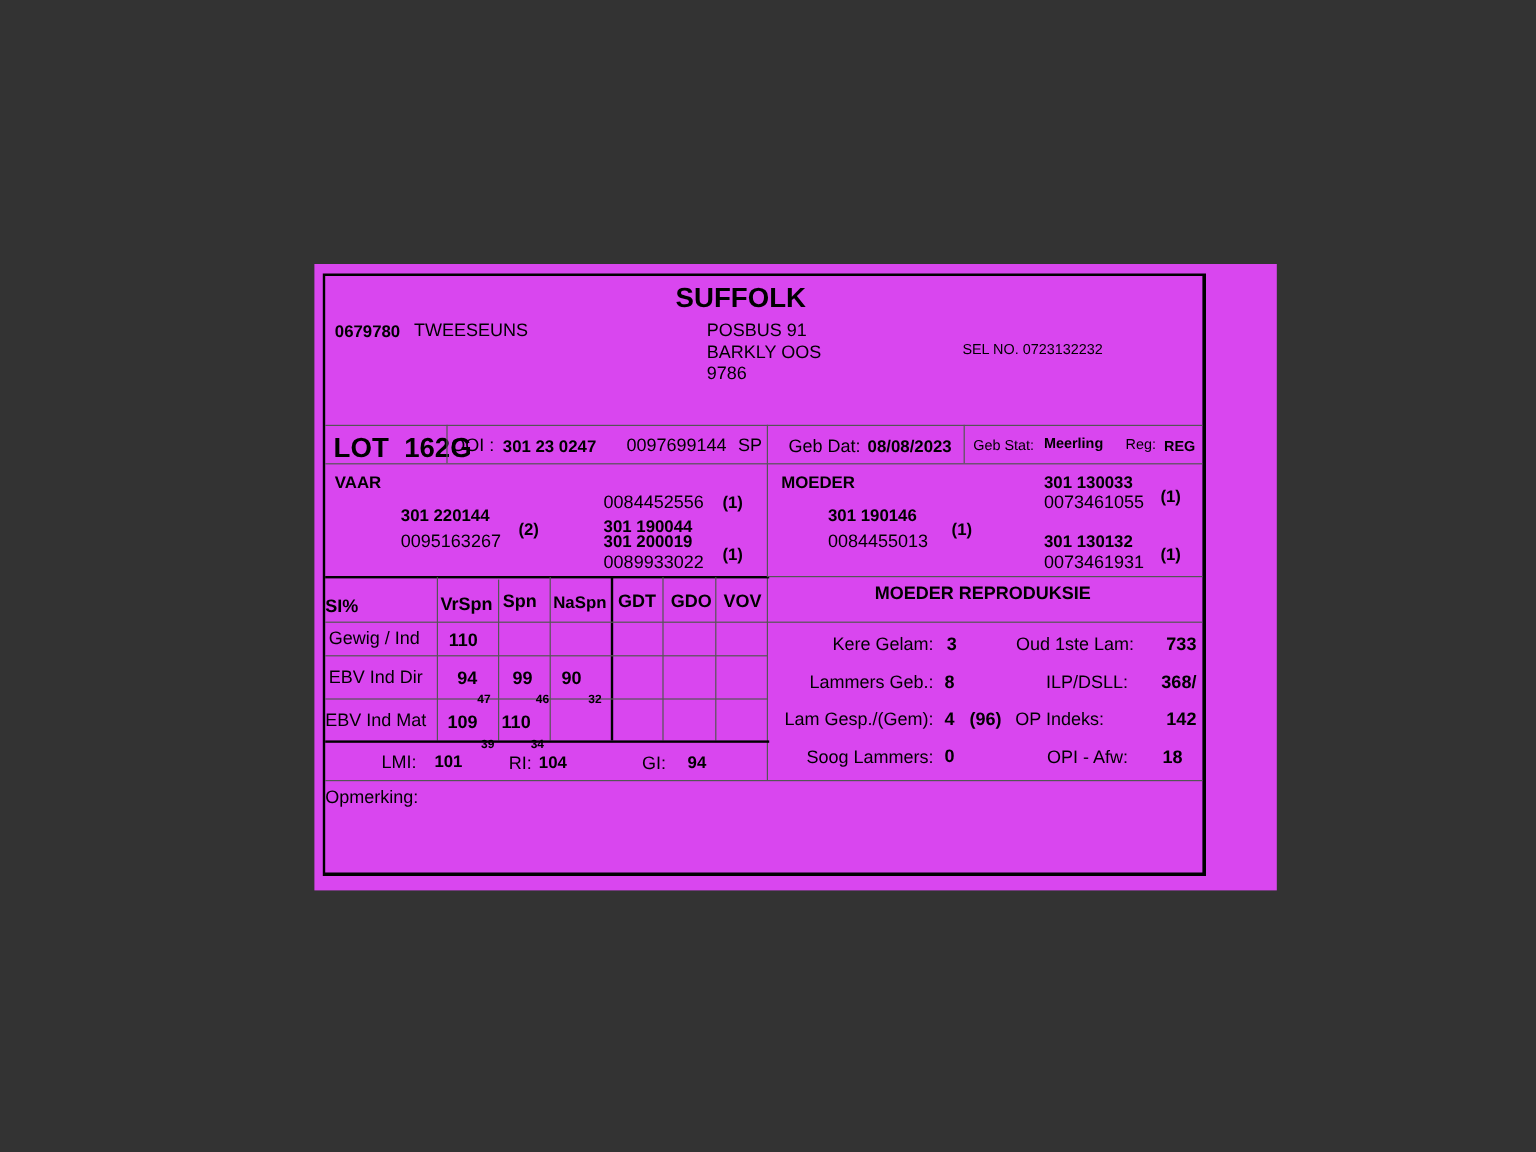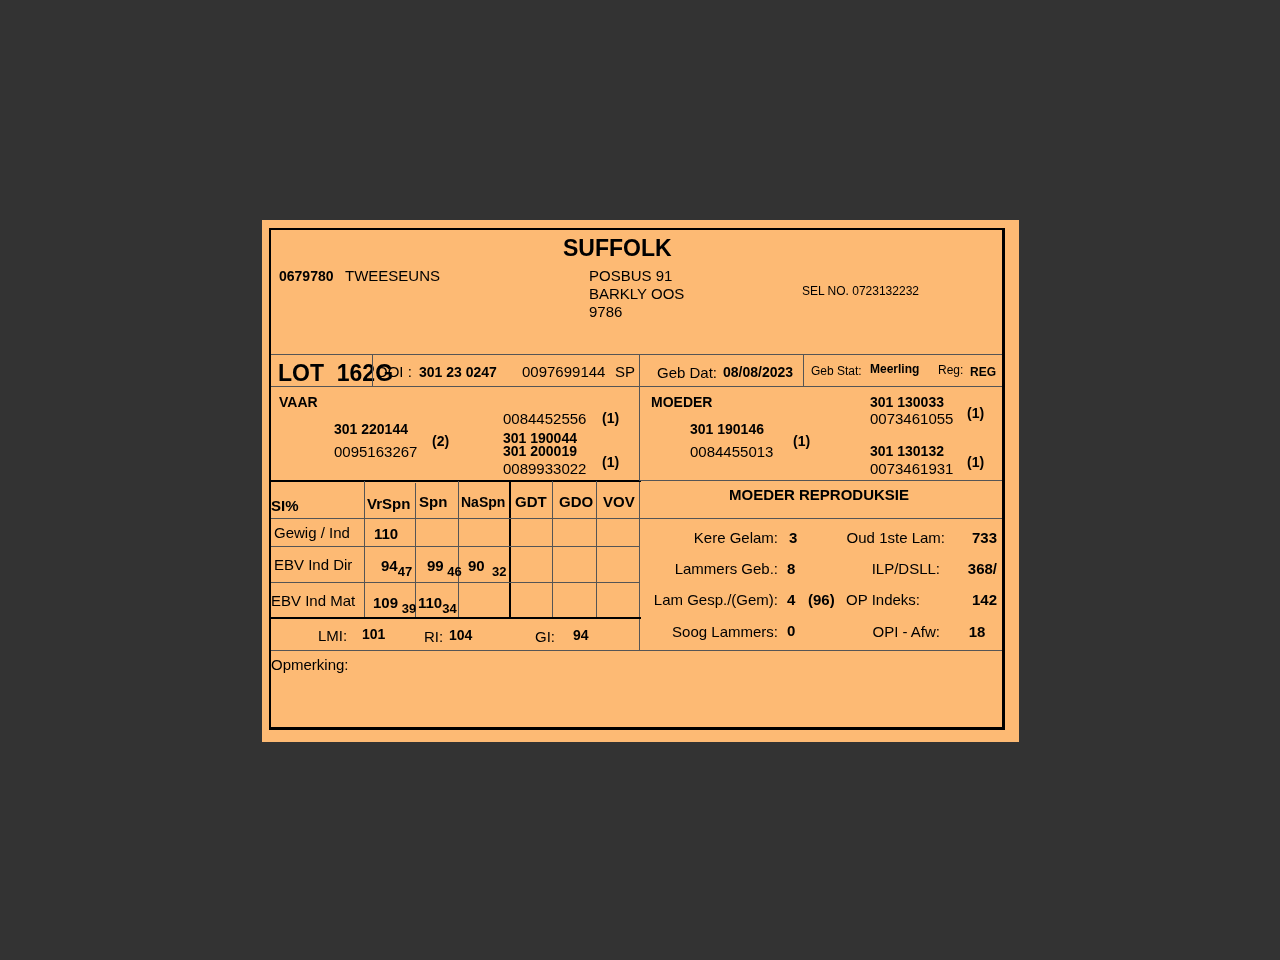--- a/index.html
+++ b/index.html
@@ -1,28 +1,28 @@
 <!DOCTYPE html>
 <html><head>
 <meta charset="utf-8">
 <style>
   html, body { margin:0; padding:0; }
   body { width:1280px; height:960px; background:#333333; position:relative; font-family:"Liberation Sans", sans-serif; color:#000; overflow:hidden; }
-  .page { position:absolute; left:262px; top:220px; width:757px; height:522px; background:#fdba74; }
+  .page { position:absolute; left:262px; top:220px; width:757px; height:522px; background:#d946ef;padding-left:45px; }
   .card { position:absolute; left:7px; top:8px; width:731px; height:497px; border:2px solid #000; border-right-width:3px; border-bottom-width:3px; }
   .abs { position:absolute; white-space:nowrap; }
   .b { font-weight:bold; }
   .hline { position:absolute; height:0; border-top:1px solid #555; }
   .hline.thick { border-top:2px solid #000; }
   .vline { position:absolute; width:0; border-left:1px solid #555; }
   .vline.thick { border-left:2px solid #000; }
   .f14 { font-size:14px; }
   .f15 { font-size:15px; }
   .f13 { font-size:12px; }
-  .sub { font-size:13px; font-weight:bold; position:relative; top:5px; }
+  .sub { font-size:10px; font-weight:bold; position:relative; top:16px; }
 </style>
 </head>
 <body>
 
 <div class="page">
   <div class="card">
 
     <div class="abs b" style="left:292px;top:5px;font-size:23px;">SUFFOLK</div>
     <div class="abs b f14" style="left:8px;top:38px;">0679780</div>
     <div class="abs f15" style="left:74px;top:37px;">TWEESEUNS</div>

